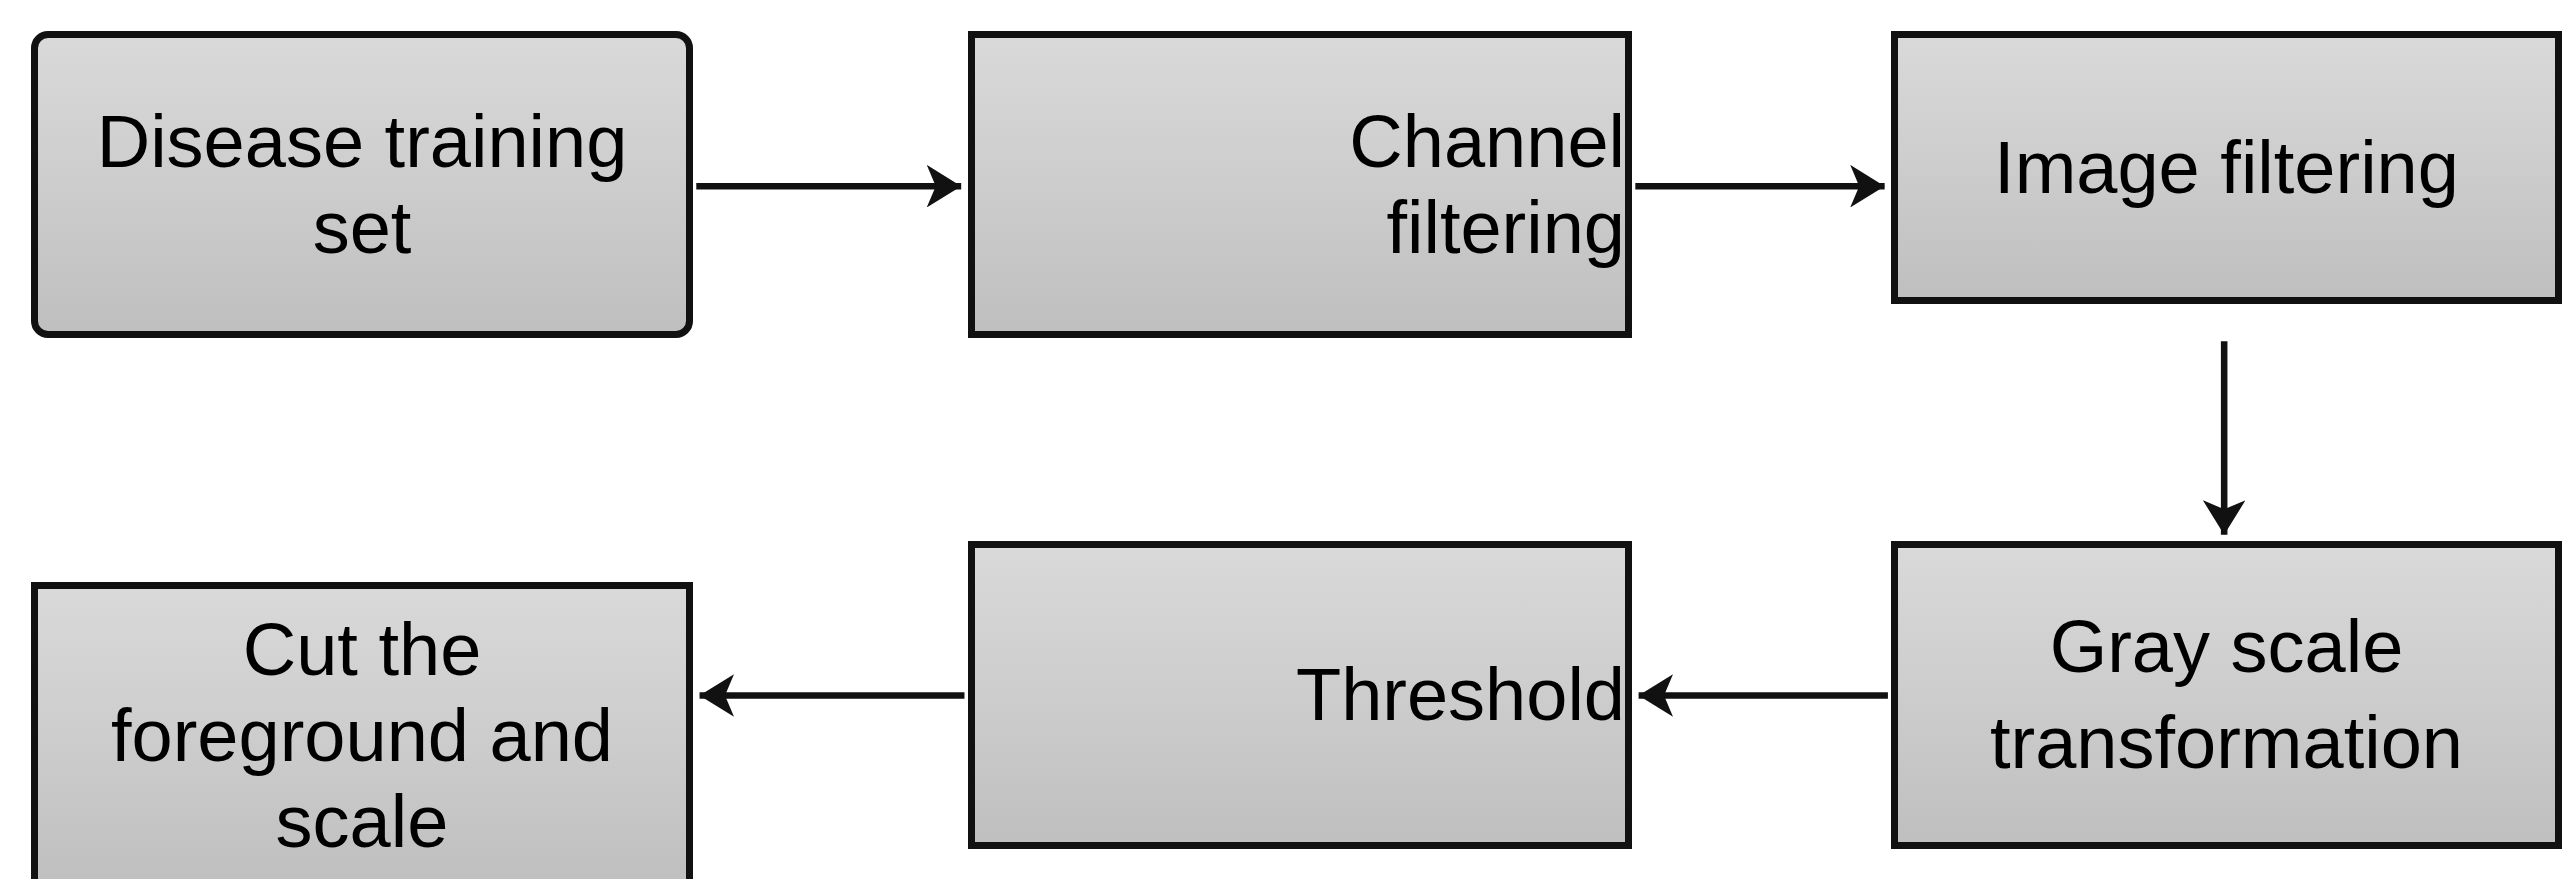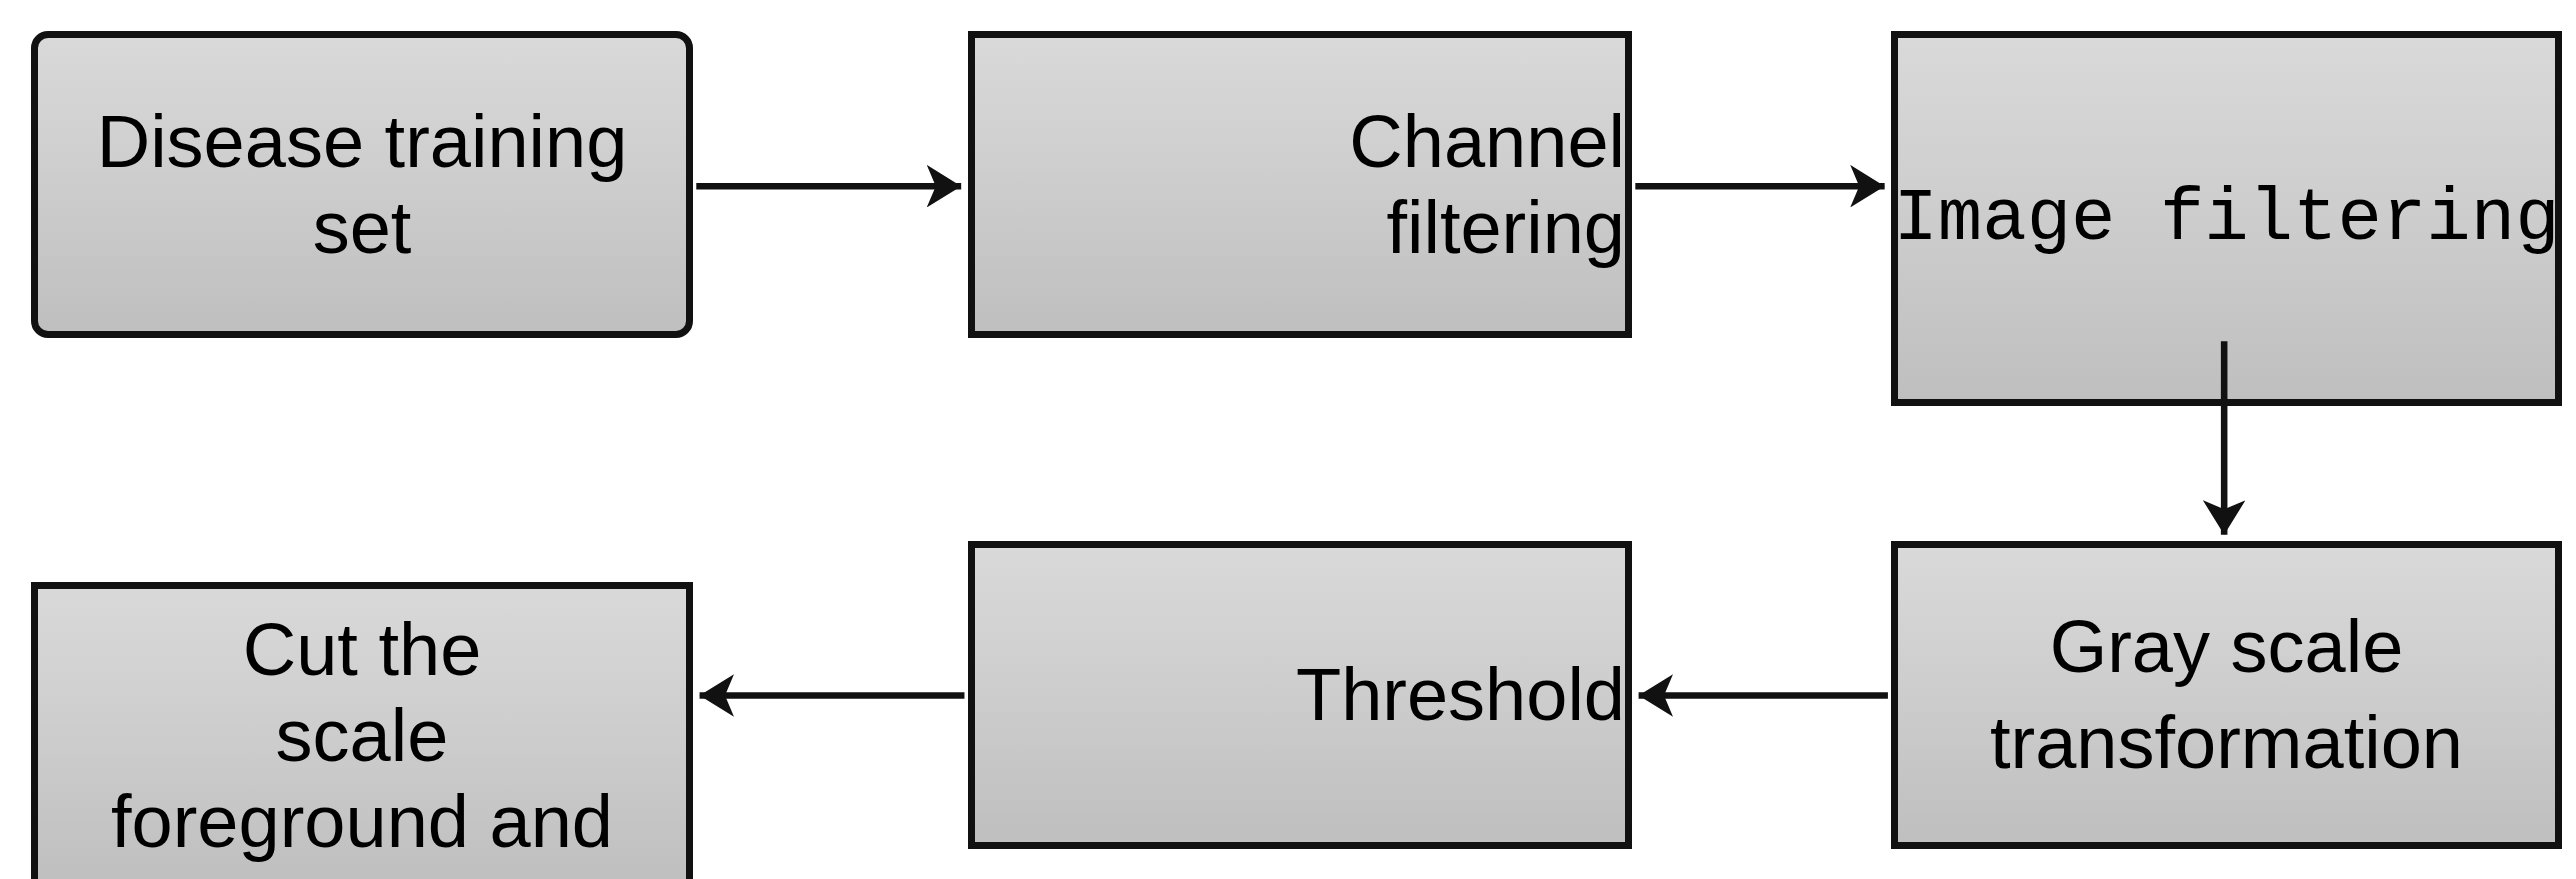--- a/index.html
+++ b/index.html
@@ -29,21 +29,21 @@
     font-size: 74px;
     line-height: 86px;
   }
   .node .line {
     display: block;
     white-space: nowrap;
   }
   
   .n1 { left: 31px;   top: 31px;  width: 662px; height: 307px; border-radius: 17px; }
   .n2 { left: 968px; top: 31px;  width: 664px; height: 307px; align-items: flex-end; }
-  .n3 { left: 1891px; top: 31px;  width: 671px; height: 375px; font-family: Liberation Mono, monospace; }
+  .n3 { left: 1891px; top: 31px;  width: 671px; height: 273px; }
   
   .n4 { left: 1891px; top: 541px; width: 671px; height: 308px; gap: 10px; }
   .n5 { left: 968px; top: 541px; width: 664px; height: 308px; align-items: flex-end; }
   .n6 { left: 31px;   top: 541px; width: 662px; height: 308px; margin-top: 41px; }
 
   .arrow-layer {
     position: absolute;
     left: 0; top: 0;
     width: 2576px;
     height: 880px;
@@ -73,22 +73,22 @@
     <span class="line">Gray scale</span>
     <span class="line">transformation</span>
   </div>
 
   <div class="node n5">
     <span class="line">Threshold</span>
   </div>
 
   <div class="node n6">
     <span class="line">Cut the</span>
+    <span class="line">foreground and</span>
     <span class="line">scale</span>
-    <span class="line">foreground and</span>
   </div>
 
   <svg class="arrow-layer" viewBox="0 0 3141 1073" xmlns="http://www.w3.org/2000/svg" aria-hidden="true">
     <defs>
       <marker id="ah" markerUnits="userSpaceOnUse" markerWidth="46" markerHeight="52" refX="42" refY="26" orient="auto">
         <path d="M0,0 L42,26 L0,52 L11,26 Z" fill="#111111"></path>
       </marker>
     </defs>
     <line x1="849" y1="227" x2="1172" y2="227" stroke="#111111" stroke-width="8" marker-end="url(#ah)"></line>
     <line x1="1994" y1="227" x2="2298" y2="227" stroke="#111111" stroke-width="8" marker-end="url(#ah)"></line>

